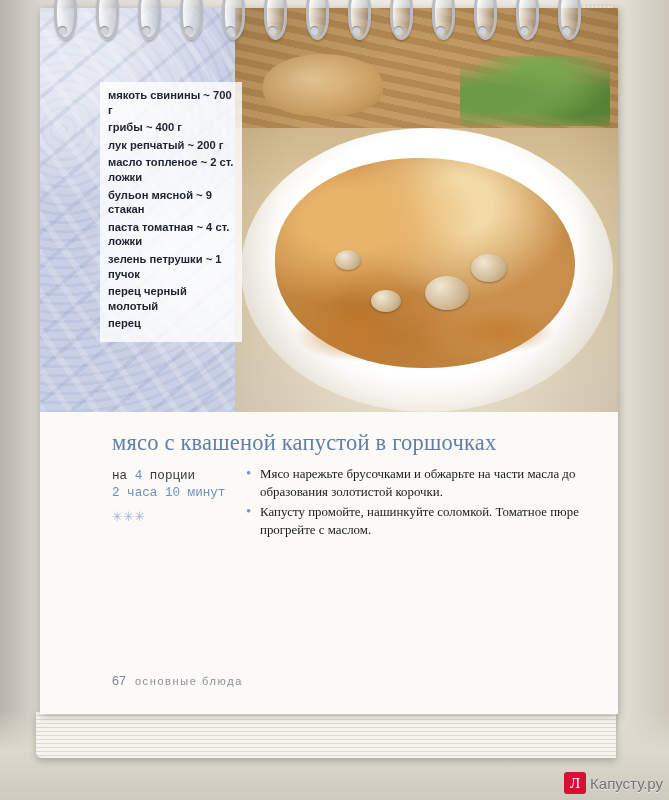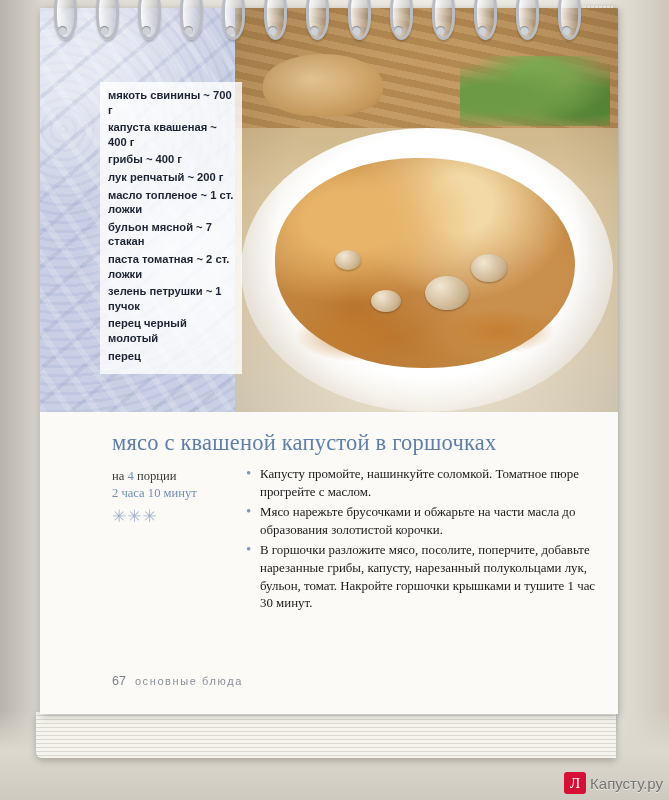--- a/index.html
+++ b/index.html
@@ -211,21 +211,21 @@
     font-family: "Liberation Serif", serif;
     font-size: 22.5px;
     color: #5f7fa8;
     letter-spacing: 0.2px;
     white-space: nowrap;
   }
   #meta {
     position: absolute;
     left: 72px; top: 56px;
     width: 120px;
-    font-family: Liberation Serif, serif;
+    font-family: Liberation Mono, monospace;
     font-size: 12.6px;
     color: #3a3a3a;
     line-height: 17px;
   }
   #meta .num { color: #6f8fb6; }
   #stars {
     margin-top: 6px;
     color: #9fb4d2;
     font-size: 17px;
     letter-spacing: 1px;
@@ -306,26 +306,25 @@
 
   <div class="page-stack"></div>
   <div class="page-stack-bottom"></div>
 
   <div id="page">
 
     <div id="ingredients-panel">
       <div id="ing-card">
         <ul id="ing-list">
           <li><b>мякоть свинины ~ 700 г</b></li>
-          <li><b>капуста квашеная ~ 400 г</b></li>
           <li><b>грибы ~ 400 г</b></li>
           <li><b>лук репчатый ~ 200 г</b></li>
-          <li><b>масло топленое ~ 1 ст. ложки</b></li>
-          <li><b>бульон мясной ~ 7 стакан</b></li>
-          <li><b>паста томатная ~ 2 ст. ложки</b></li>
+          <li><b>масло топленое ~ 2 ст. ложки</b></li>
+          <li><b>бульон мясной ~ 9 стакан</b></li>
+          <li><b>паста томатная ~ 4 ст. ложки</b></li>
           <li><b>зелень петрушки ~ 1 пучок</b></li>
           <li><b>перец черный молотый</b></li>
           <li><b>перец</b></li>
         </ul>
       </div>
     </div>
 
     <div id="photo">
       <div class="ph-bg"></div>
       <div class="ph-basket"></div>
@@ -347,23 +346,22 @@
 
       <div id="recipe-title">мясо с квашеной капустой в горшочках</div>
 
       <div id="meta">
         <div><span>на </span><span class="num">4</span><span> порции</span></div>
         <div class="num">2 часа 10 минут</div>
         <div id="stars">✳✳✳</div>
       </div>
 
       <div id="steps">
+        <div class="step"><span class="lead">Мясо нарежьте брусочками и обжарьте на части масла до образования золотистой корочки.</span></div>
         <div class="step"><span class="lead">Капусту промойте, нашинкуйте соломкой. Томатное пюре прогрейте с маслом.</span></div>
-        <div class="step"><span class="lead">Мясо нарежьте брусочками и обжарьте на части масла до образования золотистой корочки.</span></div>
-        <div class="step"><span class="lead">В горшочки разложите мясо, посолите, поперчите, добавьте нарезанные грибы, капусту, нарезанный полукольцами лук, бульон, томат. Накройте горшочки крышками и тушите 1 час 30 минут.</span></div>
       </div>
 
       <div id="footer">
         <span class="pagenum">67</span><span>основные блюда</span>
       </div>
 
     </div>
   </div>
 
   <div id="spiral">

